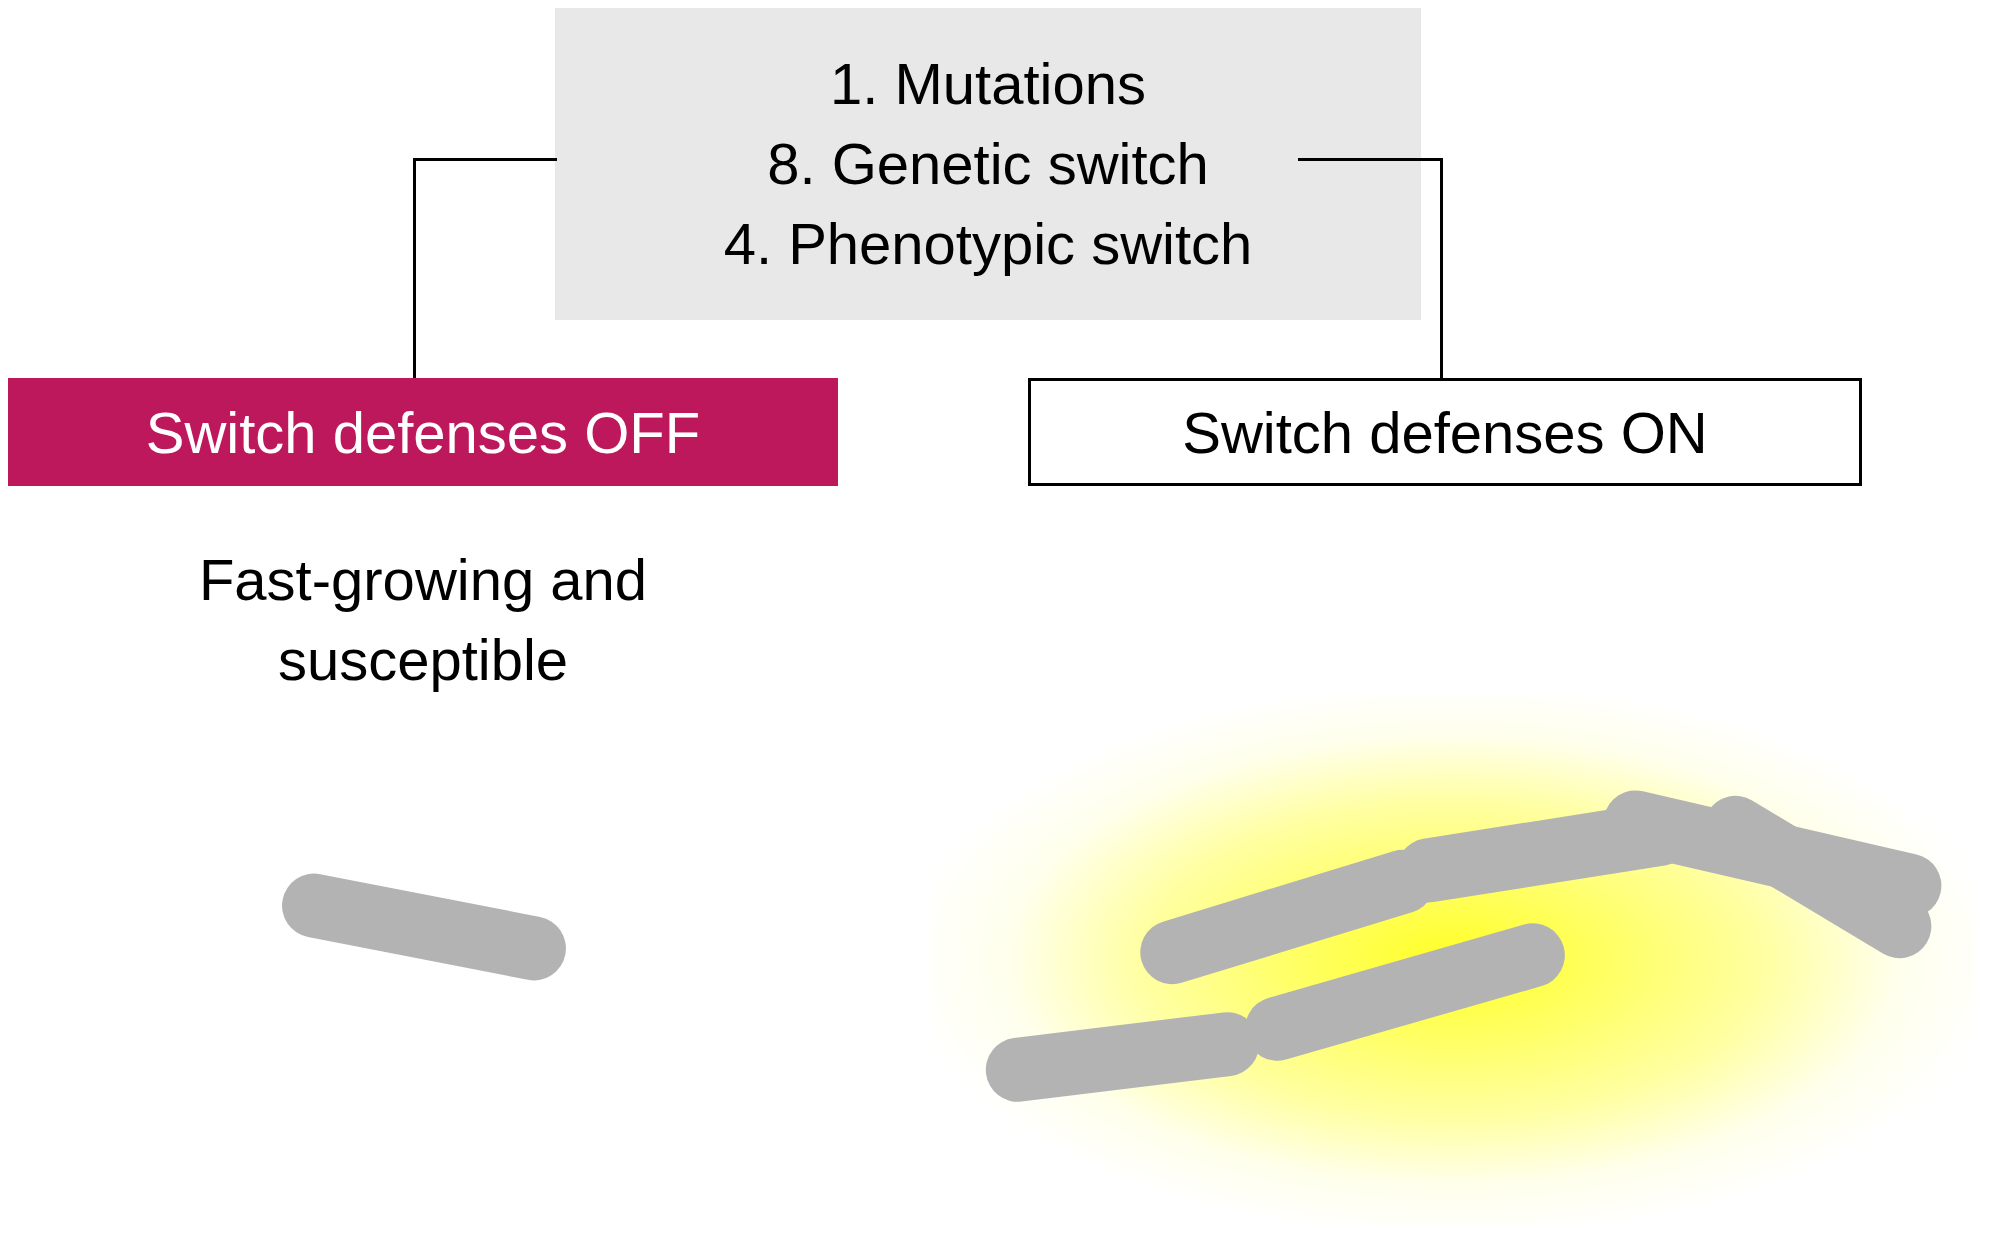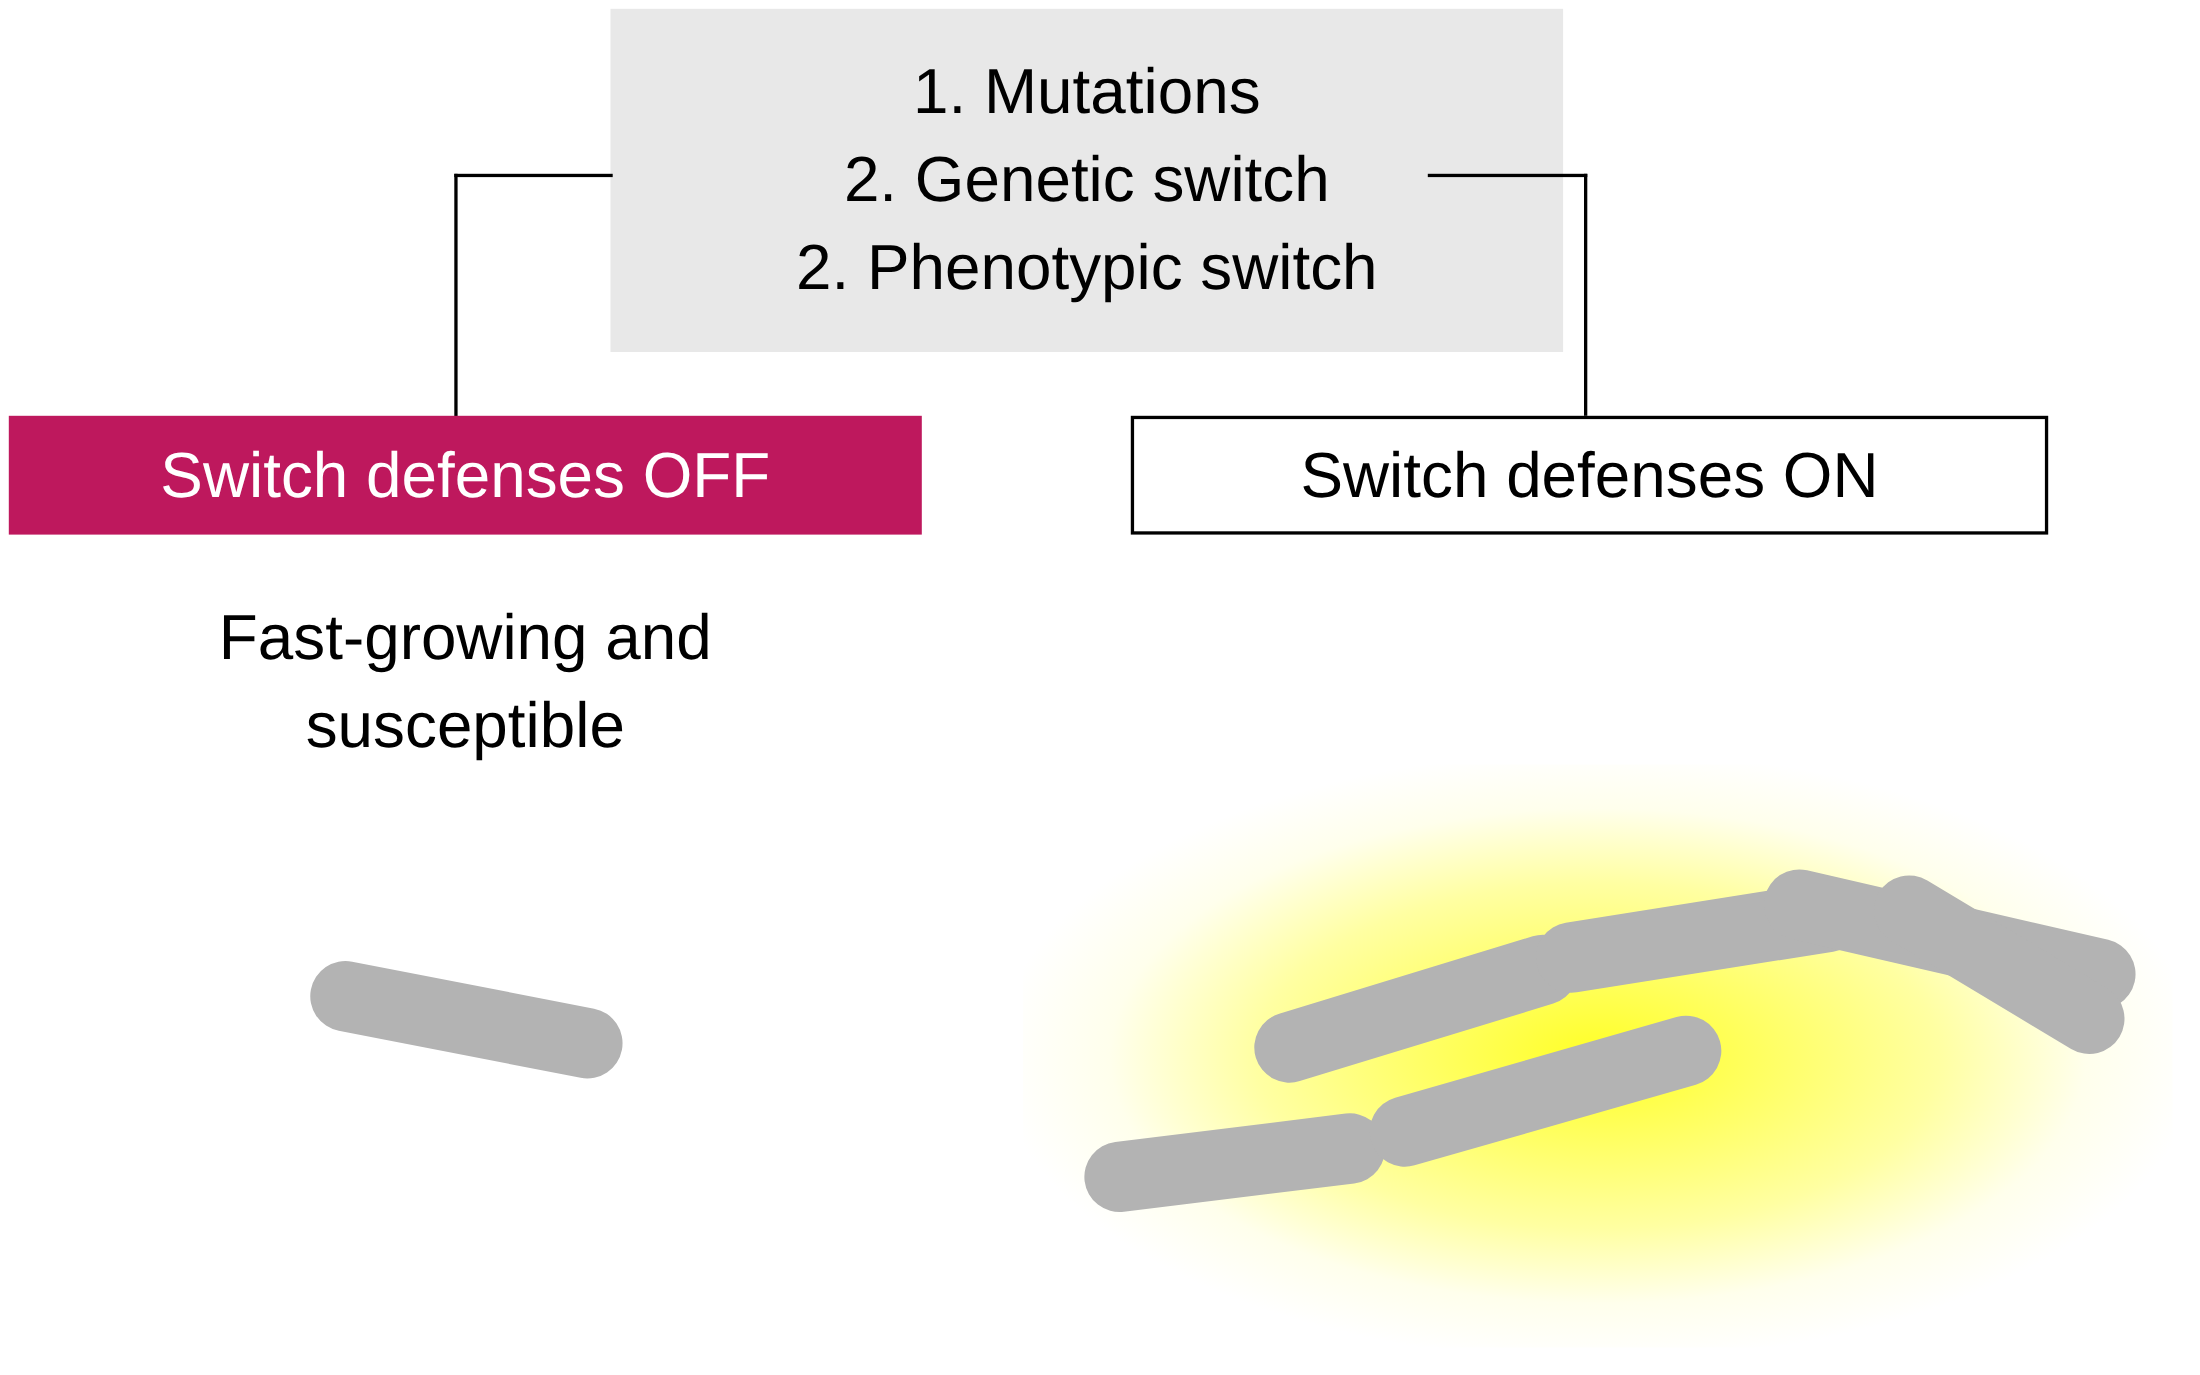--- a/index.html
+++ b/index.html
@@ -91,22 +91,22 @@
   .rod-e { left: 1600px; top: 822px;  width: 345px; height: 64px; transform: rotate(13deg); }
   .rod-f { left: 1690px; top: 845px;  width: 255px; height: 64px; transform: rotate(31deg); }
 </style>
 </head>
 <body>
 
 <div class="canvas">
 
   <div class="mech-box">
     <div>1. Mutations</div>
-    <div>2. Genetic switch</div>
-    <div>2. Phenotypic switch</div>
+    <div>8. Genetic switch</div>
+    <div>4. Phenotypic switch</div>
   </div>
 
   <div class="connector conn-left-h"></div>
   <div class="connector conn-left-v"></div>
   <div class="connector conn-right-h"></div>
   <div class="connector conn-right-v"></div>
 
   <div class="off-box">
     <span>Switch defenses OFF</span>
   </div>

